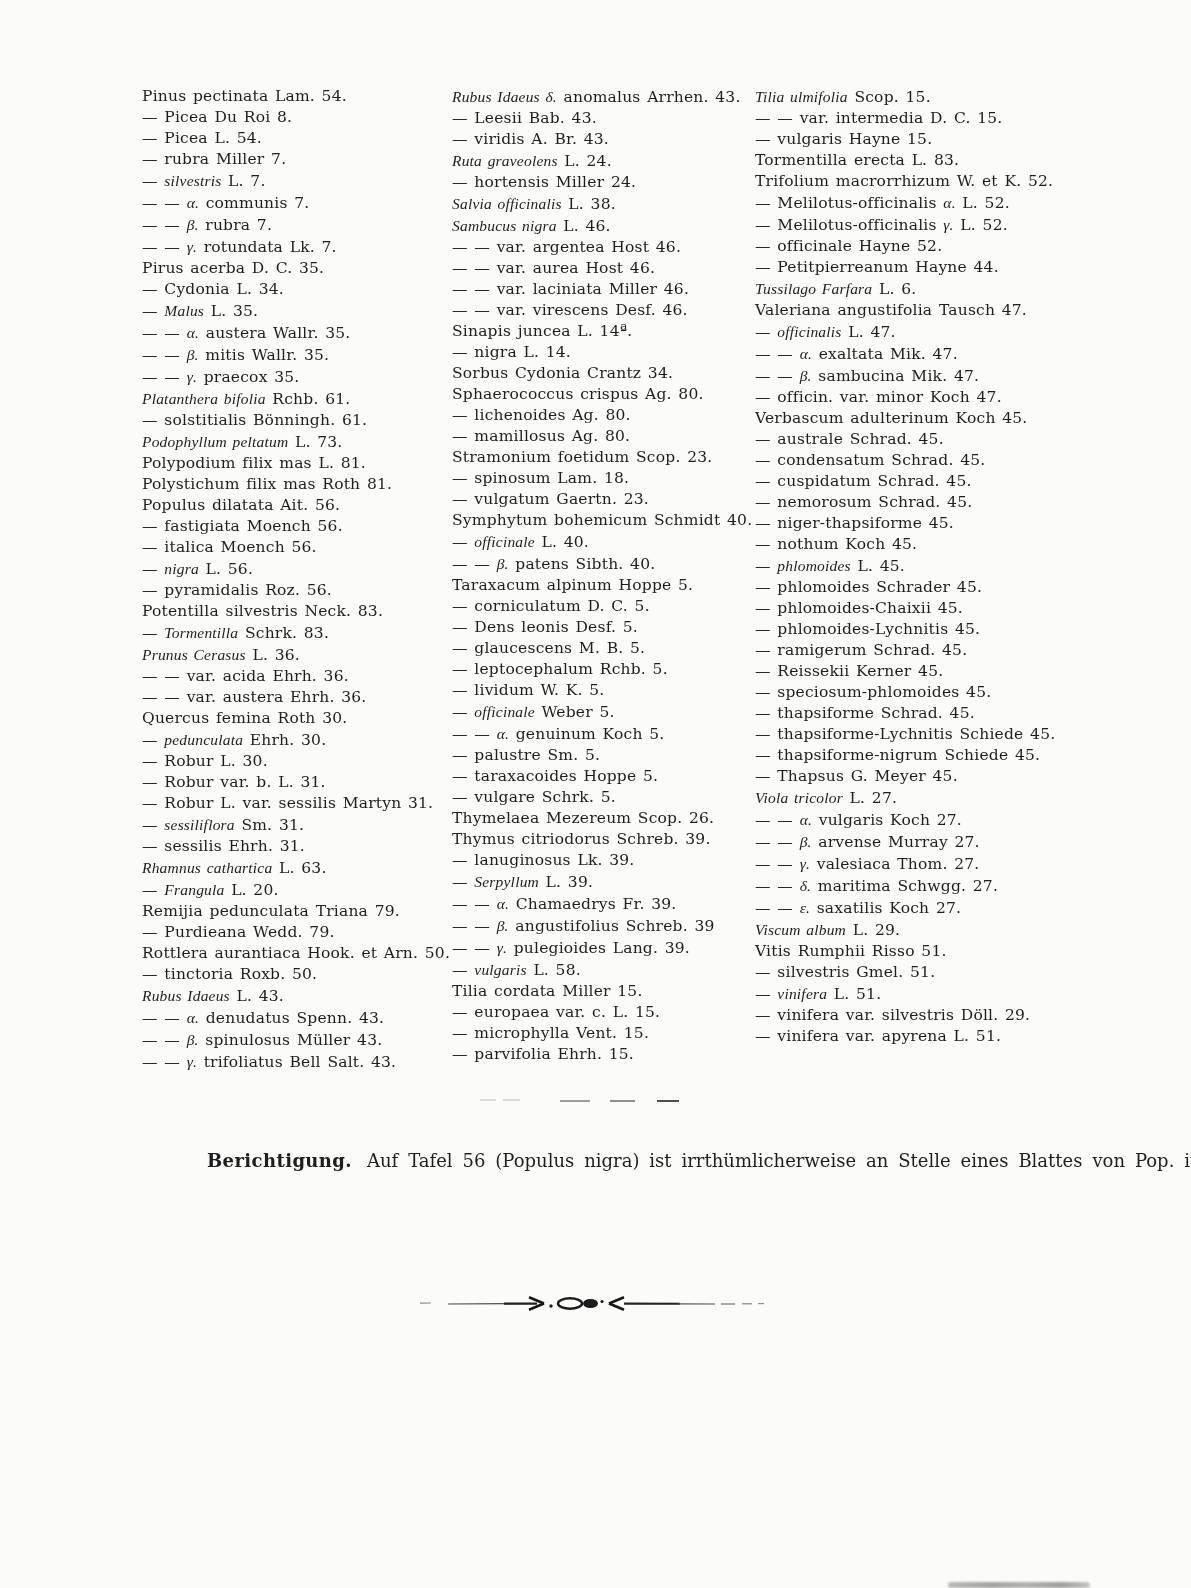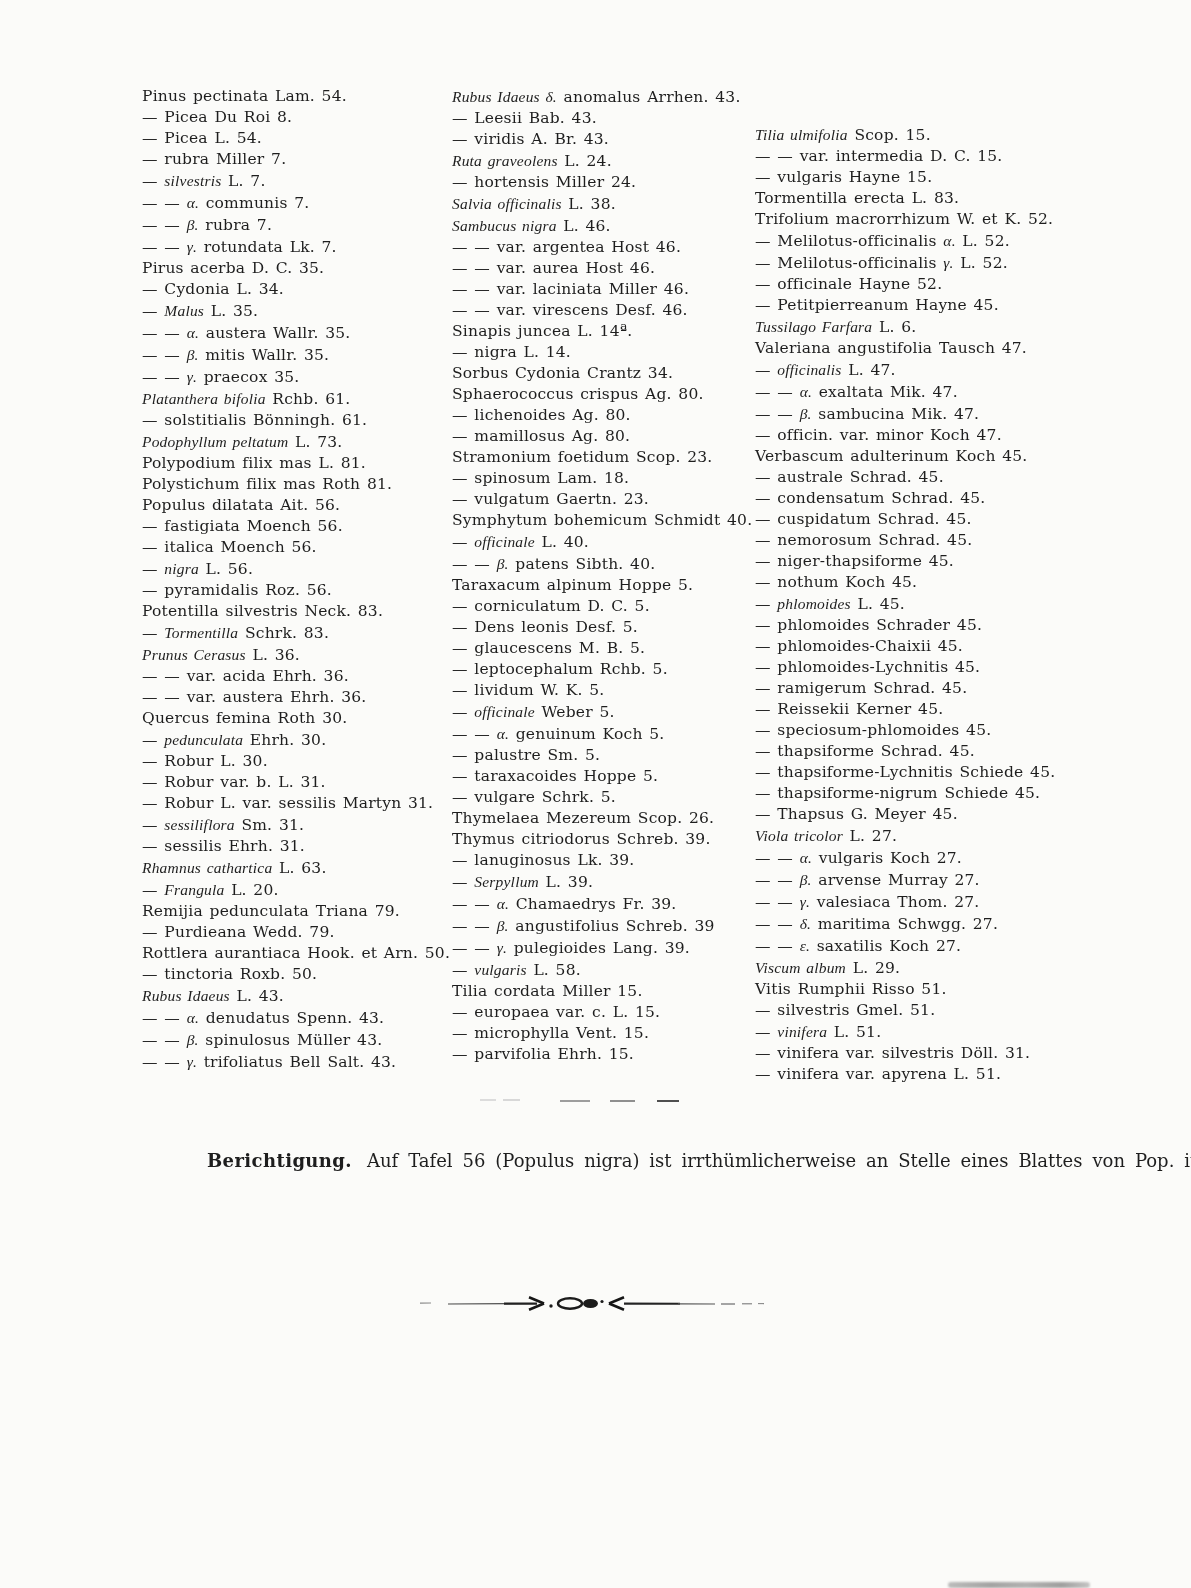--- a/index.html
+++ b/index.html
@@ -8,21 +8,21 @@
     background:#fbfbf9;
     font-family:"DejaVu Serif","Liberation Serif",serif;
     color:#1e1e1e;
     position:relative;
     overflow:hidden;
   }
   .page{position:absolute;inset:0;}
   .col{position:absolute;top:86px;}
   #col1{left:142px;}
   #col2{left:452px;}
-  #col3{left:755px;margin-top:38px;}
+  #col3{left:755px;}
   .entry{
     font-size:15.5px;
     line-height:21px;
     white-space:nowrap;
     letter-spacing:0.2px;
     word-spacing:1.5px;
   }
   .entry i{font-style:italic;font-family:Liberation Serif, serif;}
   
   .rule-dashes{position:absolute;top:0;left:0;}
@@ -153,21 +153,21 @@
     </div>
   <div class="col" id="col3">
       <div class="entry"><i>Tilia ulmifolia</i> Scop. 15.</div>
       <div class="entry">— — var. intermedia D. C. 15.</div>
       <div class="entry">— vulgaris Hayne 15.</div>
       <div class="entry">Tormentilla erecta L. 83.</div>
       <div class="entry">Trifolium macrorrhizum W. et K. 52.</div>
       <div class="entry">— Melilotus-officinalis <i>α.</i> L. 52.</div>
       <div class="entry">— Melilotus-officinalis <i>γ.</i> L. 52.</div>
       <div class="entry">— officinale Hayne 52.</div>
-      <div class="entry">— Petitpierreanum Hayne 45.</div>
+      <div class="entry">— Petitpierreanum Hayne 44.</div>
       <div class="entry"><i>Tussilago Farfara</i> L. 6.</div>
       <div class="entry">Valeriana angustifolia Tausch 47.</div>
       <div class="entry">— <i>officinalis</i> L. 47.</div>
       <div class="entry">— — <i>α.</i> exaltata Mik. 47.</div>
       <div class="entry">— — <i>β.</i> sambucina Mik. 47.</div>
       <div class="entry">— officin. var. minor Koch 47.</div>
       <div class="entry">Verbascum adulterinum Koch 45.</div>
       <div class="entry">— australe Schrad. 45.</div>
       <div class="entry">— condensatum Schrad. 45.</div>
       <div class="entry">— cuspidatum Schrad. 45.</div>
@@ -188,21 +188,21 @@
       <div class="entry"><i>Viola tricolor</i> L. 27.</div>
       <div class="entry">— — <i>α.</i> vulgaris Koch 27.</div>
       <div class="entry">— — <i>β.</i> arvense Murray 27.</div>
       <div class="entry">— — <i>γ.</i> valesiaca Thom. 27.</div>
       <div class="entry">— — <i>δ.</i> maritima Schwgg. 27.</div>
       <div class="entry">— — <i>ε.</i> saxatilis Koch 27.</div>
       <div class="entry"><i>Viscum album</i> L. 29.</div>
       <div class="entry">Vitis Rumphii Risso 51.</div>
       <div class="entry">— silvestris Gmel. 51.</div>
       <div class="entry">— <i>vinifera</i> L. 51.</div>
-      <div class="entry">— vinifera var. silvestris Döll. 31.</div>
+      <div class="entry">— vinifera var. silvestris Döll. 29.</div>
       <div class="entry">— vinifera var. apyrena L. 51.</div>
     </div>
 
   <div class="rule-dashes">
     <span class="seg seg1"></span>
     <span class="seg seg2"></span>
     <span class="seg seg3"></span>
     <span class="seg seg4"></span>
     <span class="seg seg5"></span>
   </div>

